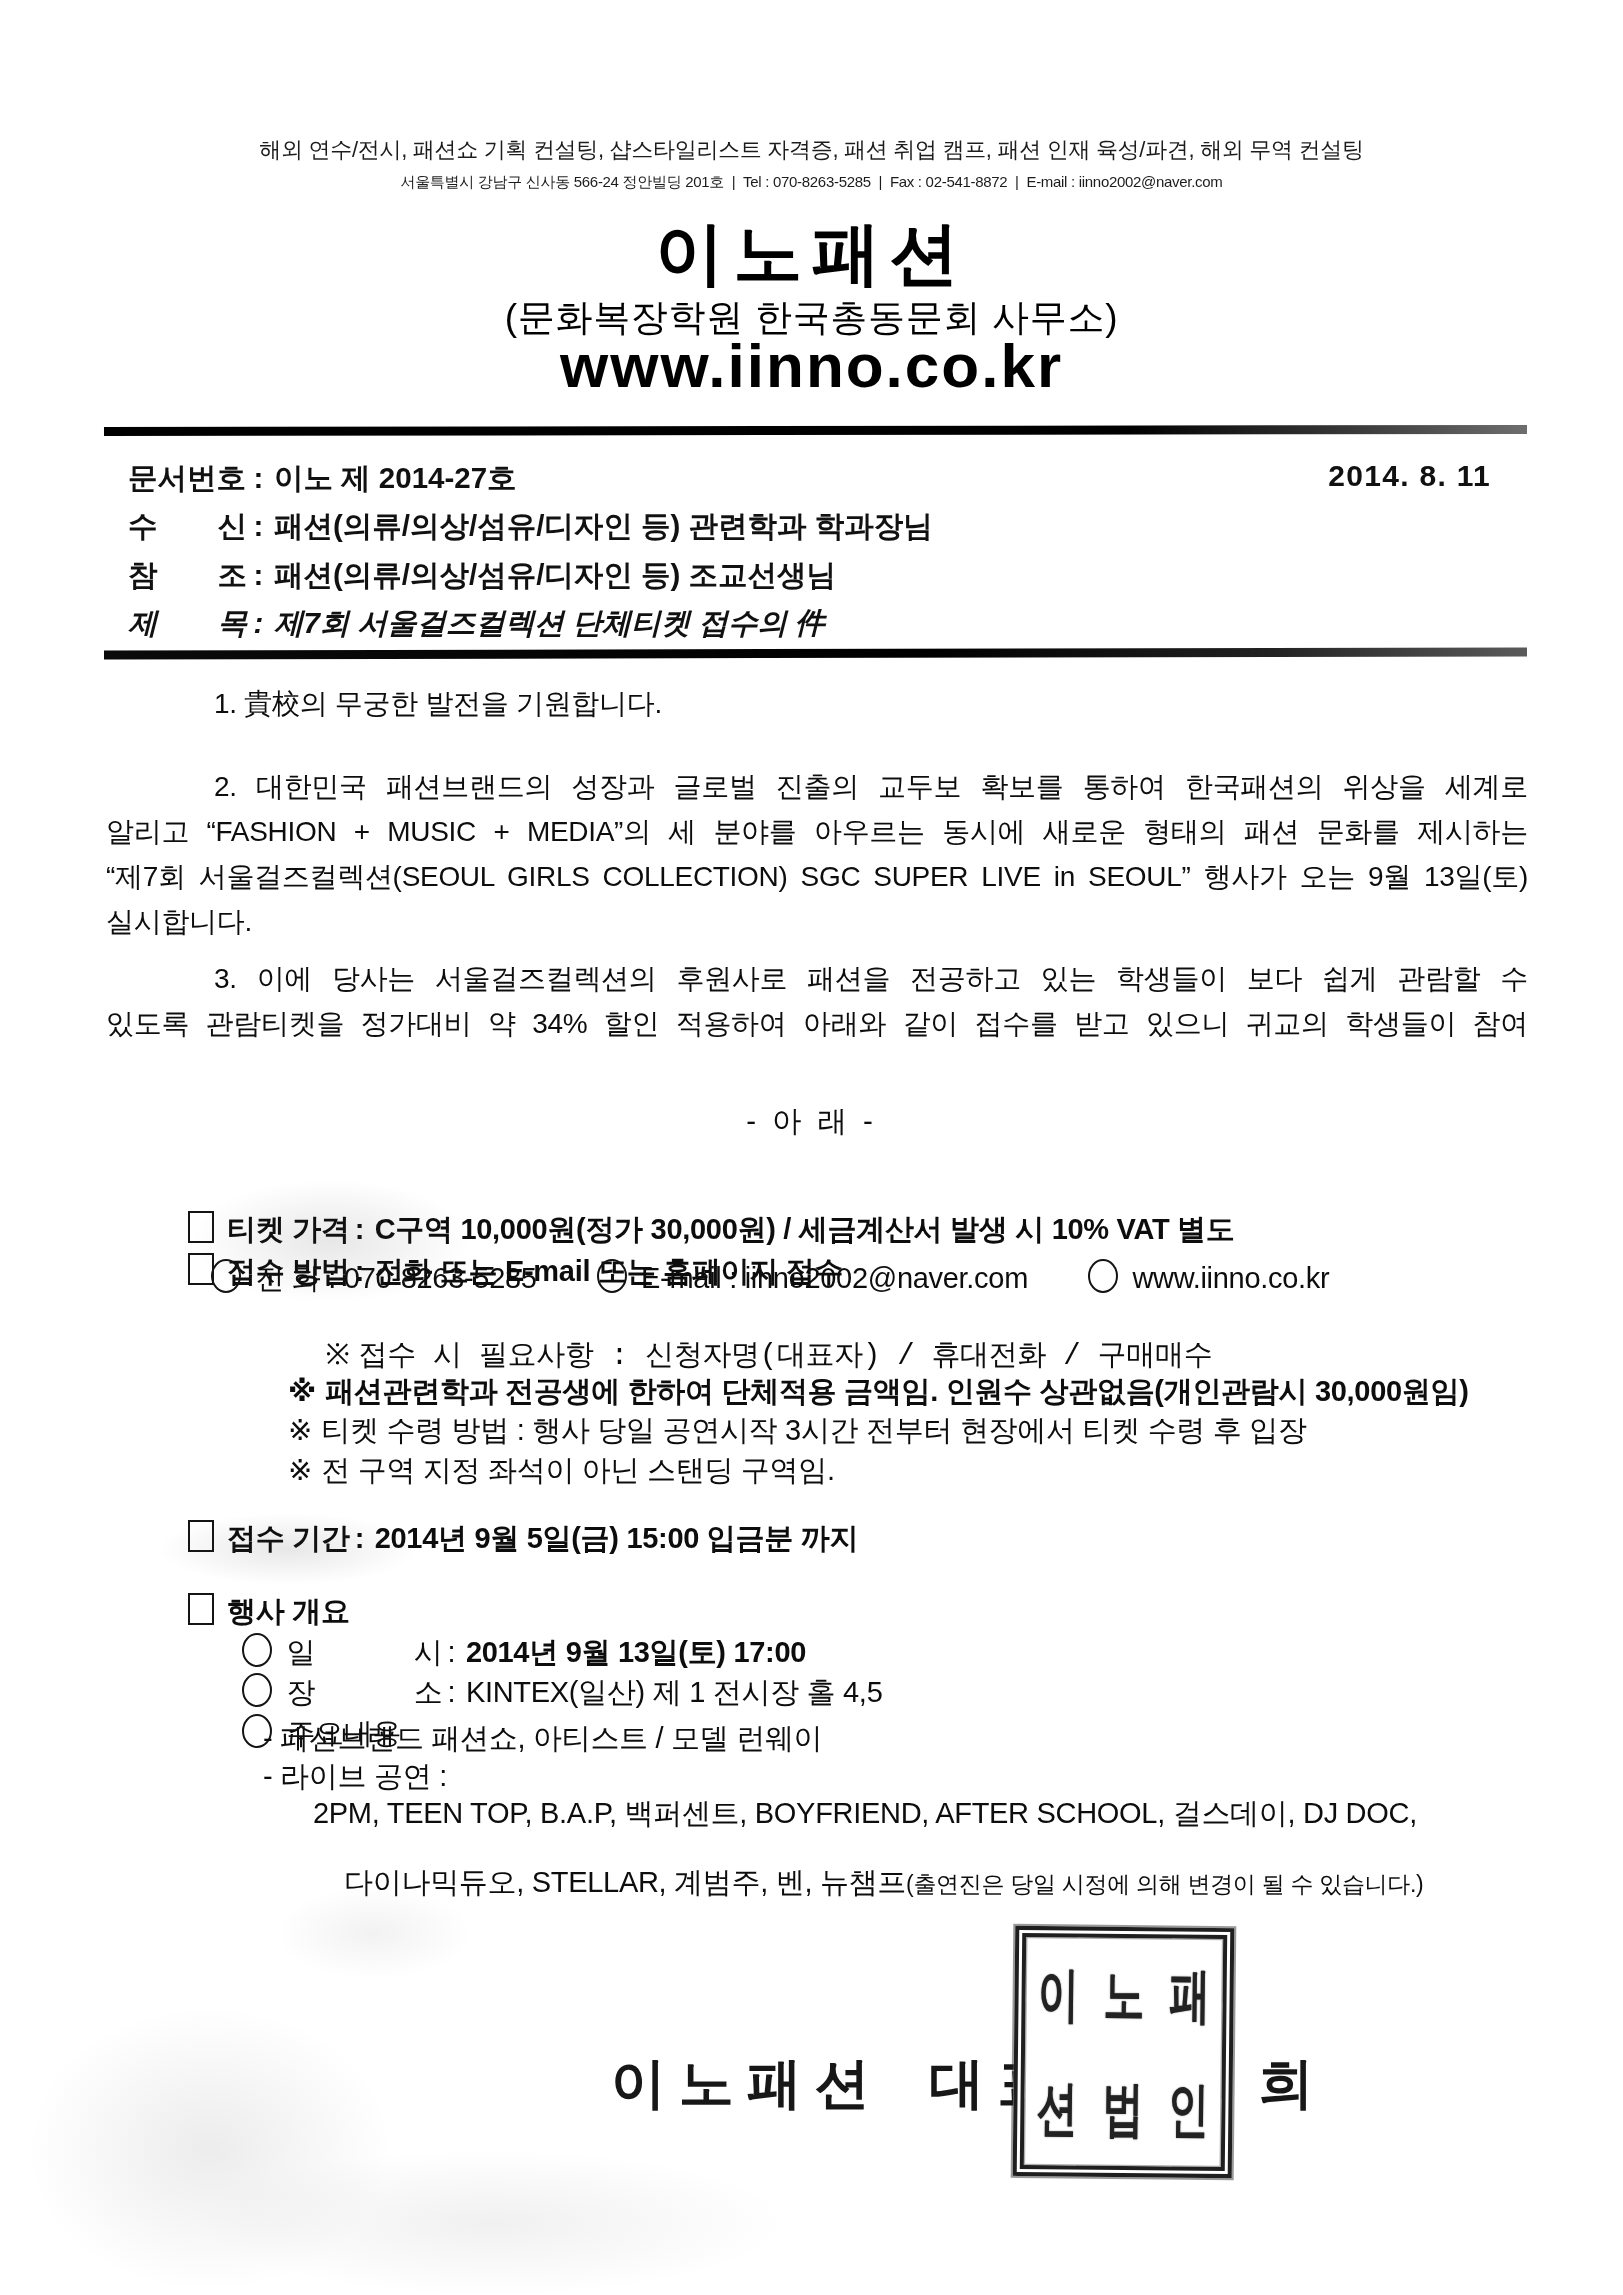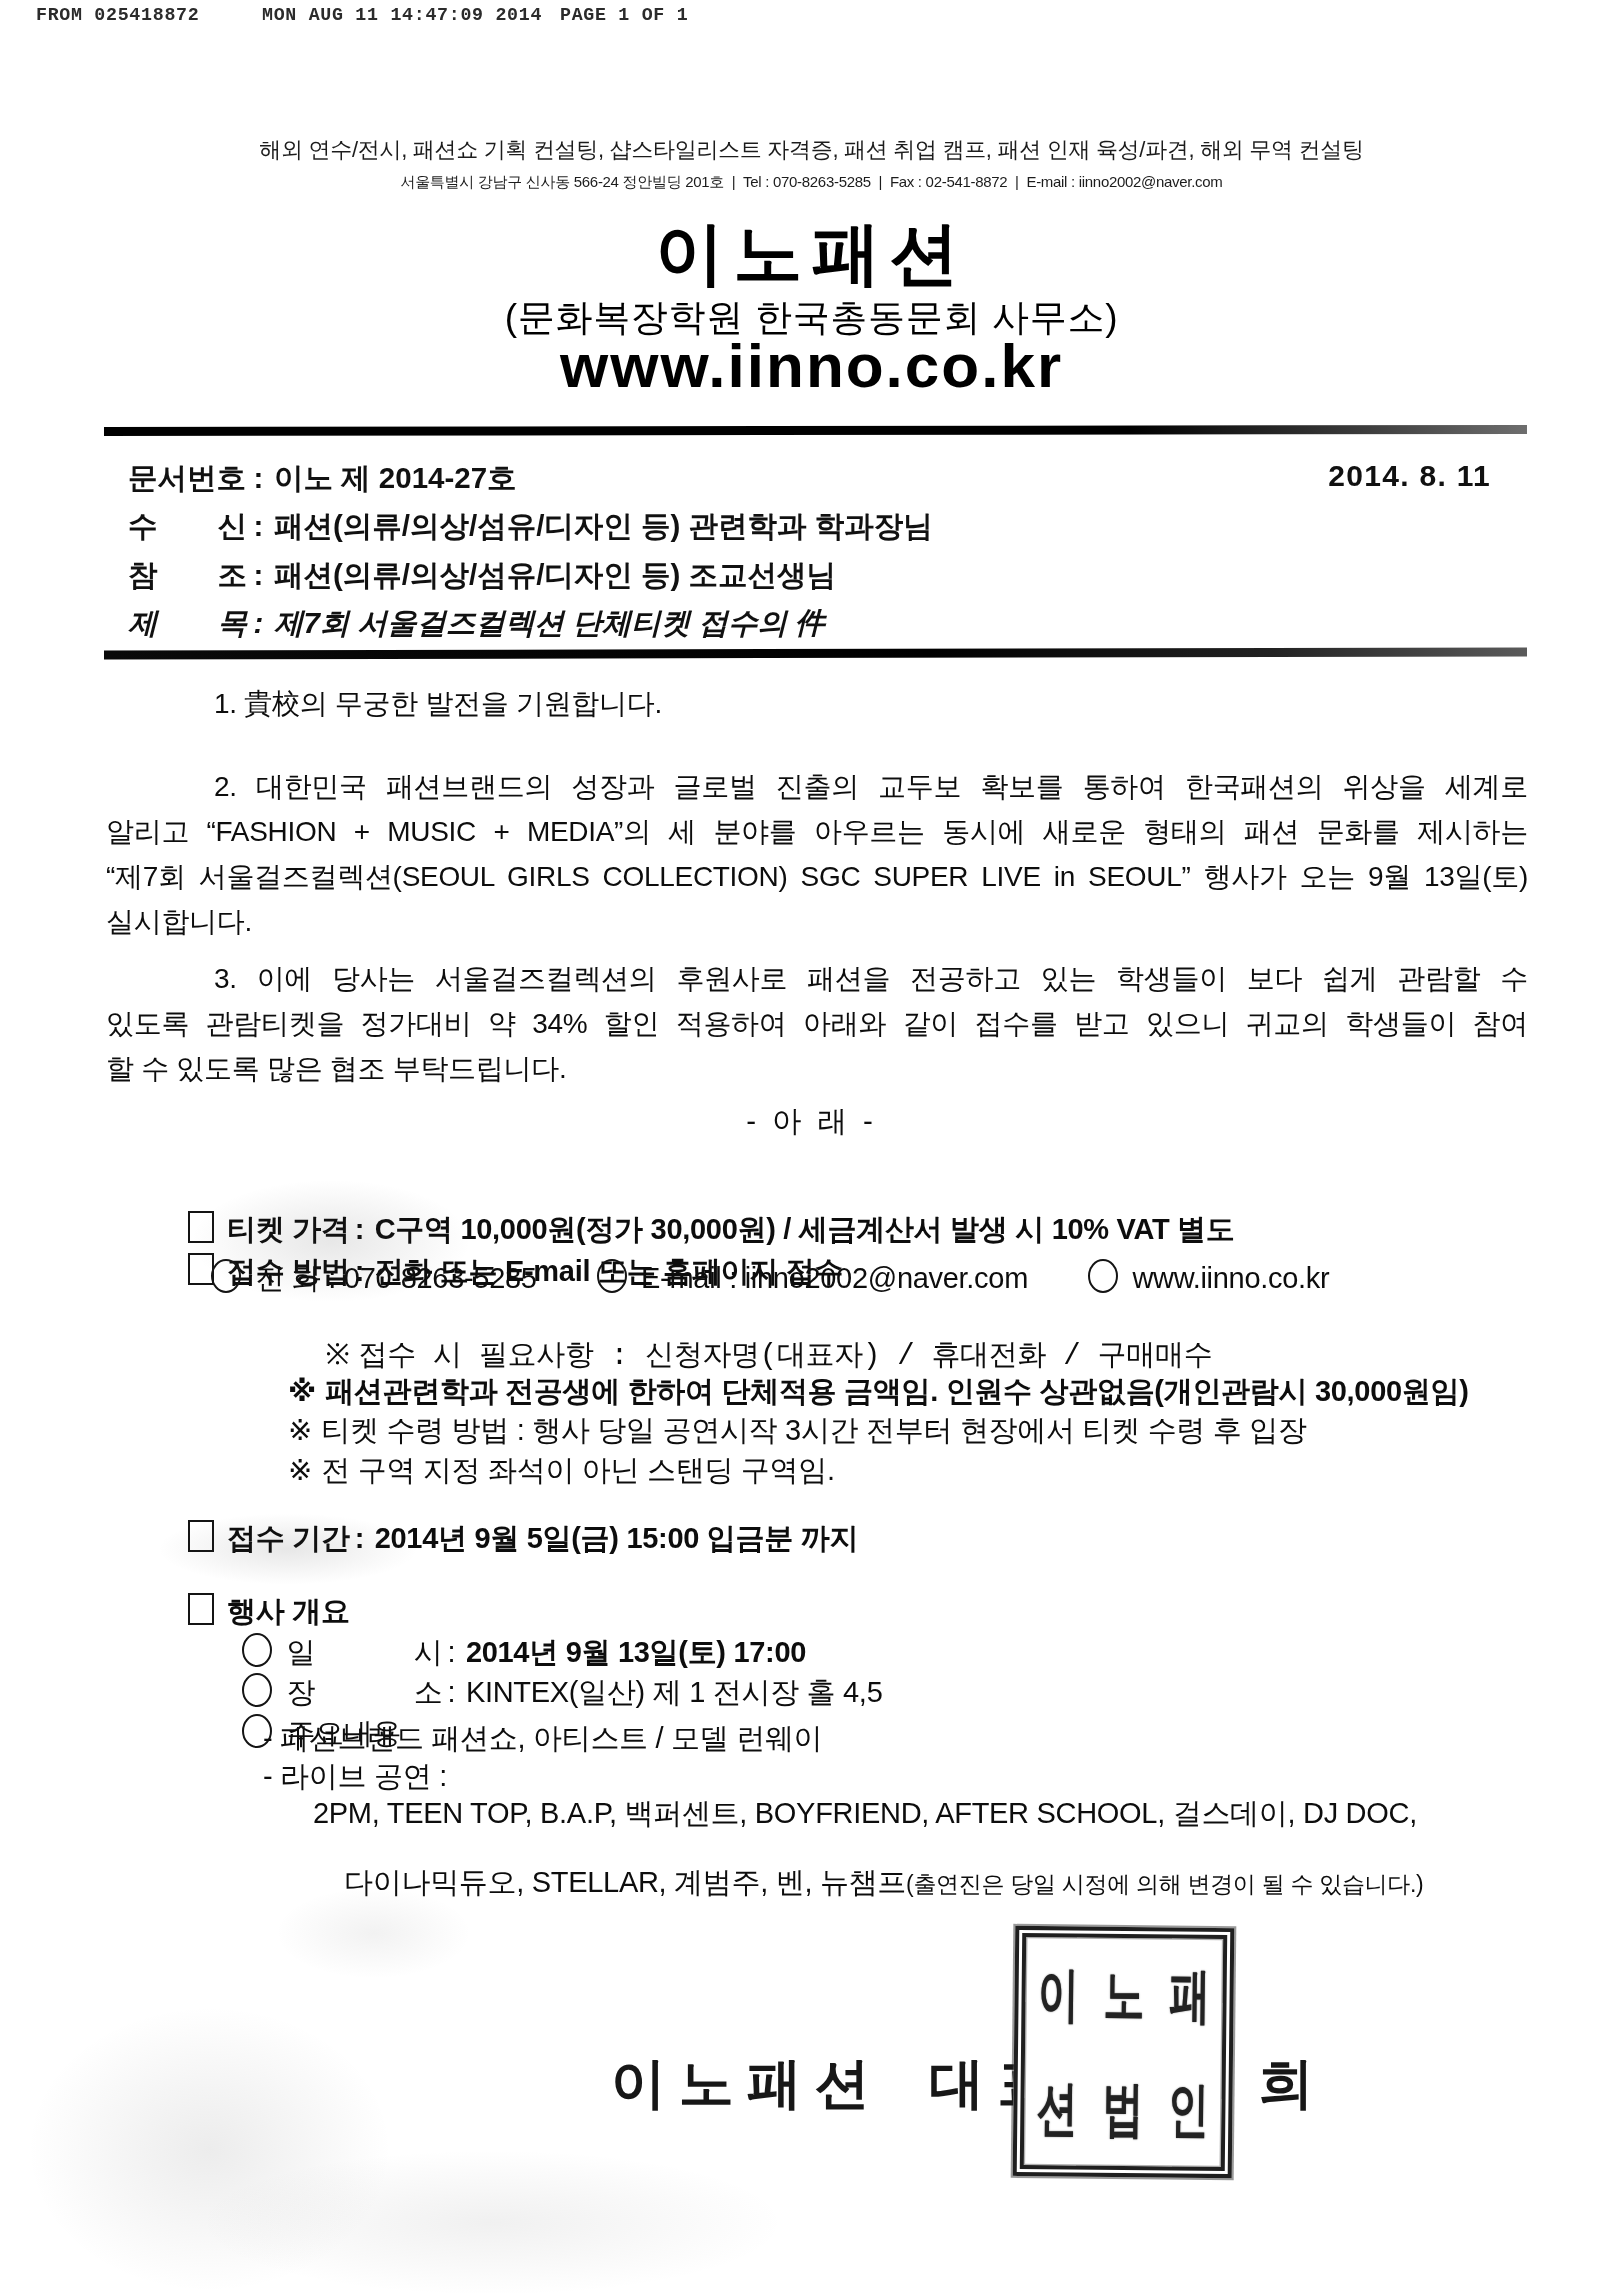--- a/index.html
+++ b/index.html
@@ -75,25 +75,20 @@
   .sm2{left:157px;top:1513px;width:262px;height:72px;}
   .sm3{left:26px;top:2005px;width:367px;height:288px;background:radial-gradient(ellipse at center,rgba(70,70,70,0.10),rgba(70,70,70,0) 70%);}
   .sm4{left:197px;top:2149px;width:590px;height:147px;background:radial-gradient(ellipse at center,rgba(70,70,70,0.08),rgba(70,70,70,0) 70%);}
   .sm5{left:275px;top:1887px;width:197px;height:92px;background:radial-gradient(ellipse at center,rgba(70,70,70,0.07),rgba(70,70,70,0) 70%);}
 </style>
 </head>
 <body>
 
 <div class="page">
 
-  <div class="fax-header">
-    <span class="fax-from">FROM 025418872</span>
-    <span class="fax-datetime">MON AUG 11 14:47:09 2014</span>
-    <span class="fax-page">PAGE 1 OF 1</span>
-  </div>
 
   <div class="lh-services">해외 연수/전시, 패션쇼 기획 컨설팅, 샵스타일리스트 자격증, 패션 취업 캠프, 패션 인재 육성/파견, 해외 무역 컨설팅</div>
   <div class="lh-address">서울특별시 강남구 신사동 566-24 정안빌딩 201호  |  Tel : 070-8263-5285  |  Fax : 02-541-8872  |  E-mail : iinno2002@naver.com</div>
   <div class="lh-company">이노패션</div>
   <div class="lh-subtitle">(문화복장학원 한국총동문회 사무소)</div>
   <div class="lh-website">www.iinno.co.kr</div>
 
   <div class="rule rule-1"></div>
 
   <div class="meta">
@@ -121,21 +116,20 @@
   <div class="para" style="top:764px;">
     <div class="pline first">2. 대한민국 패션브랜드의 성장과 글로벌 진출의 교두보 확보를 통하여 한국패션의 위상을 세계로</div>
     <div class="pline">알리고 “FASHION + MUSIC + MEDIA”의 세 분야를 아우르는 동시에 새로운 형태의 패션 문화를 제시하는</div>
     <div class="pline">“제7회 서울걸즈컬렉션(SEOUL GIRLS COLLECTION) SGC SUPER LIVE in SEOUL” 행사가 오는 9월 13일(토)</div>
     <div class="pline last">실시합니다.</div>
   </div>
 
   <div class="para" style="top:956px;">
     <div class="pline first">3. 이에 당사는 서울걸즈컬렉션의 후원사로 패션을 전공하고 있는 학생들이 보다 쉽게 관람할 수</div>
     <div class="pline">있도록 관람티켓을 정가대비 약 34% 할인 적용하여 아래와 같이 접수를 받고 있으니 귀교의 학생들이 참여</div>
-    <div class="pline last">할 수 있도록 많은 협조 부탁드립니다.</div>
   </div>
 
   <div class="divider">- 아 래 -</div>
 
   <div class="dline bold" style="top:1177px;left:157px;">
     <span class="checkbox-icon"></span><span>티켓 가격</span><span class="colon">:</span><span>C구역 10,000원(정가 30,000원) / 세금계산서 발생 시 10% VAT 별도</span>
   </div>
 
   <div class="dline bold" style="top:1219px;left:157px;">
     <span class="checkbox-icon"></span><span>접수 방법</span><span class="colon">:</span><span>전화 또는 E-mail 또는 홈페이지 접수</span>

